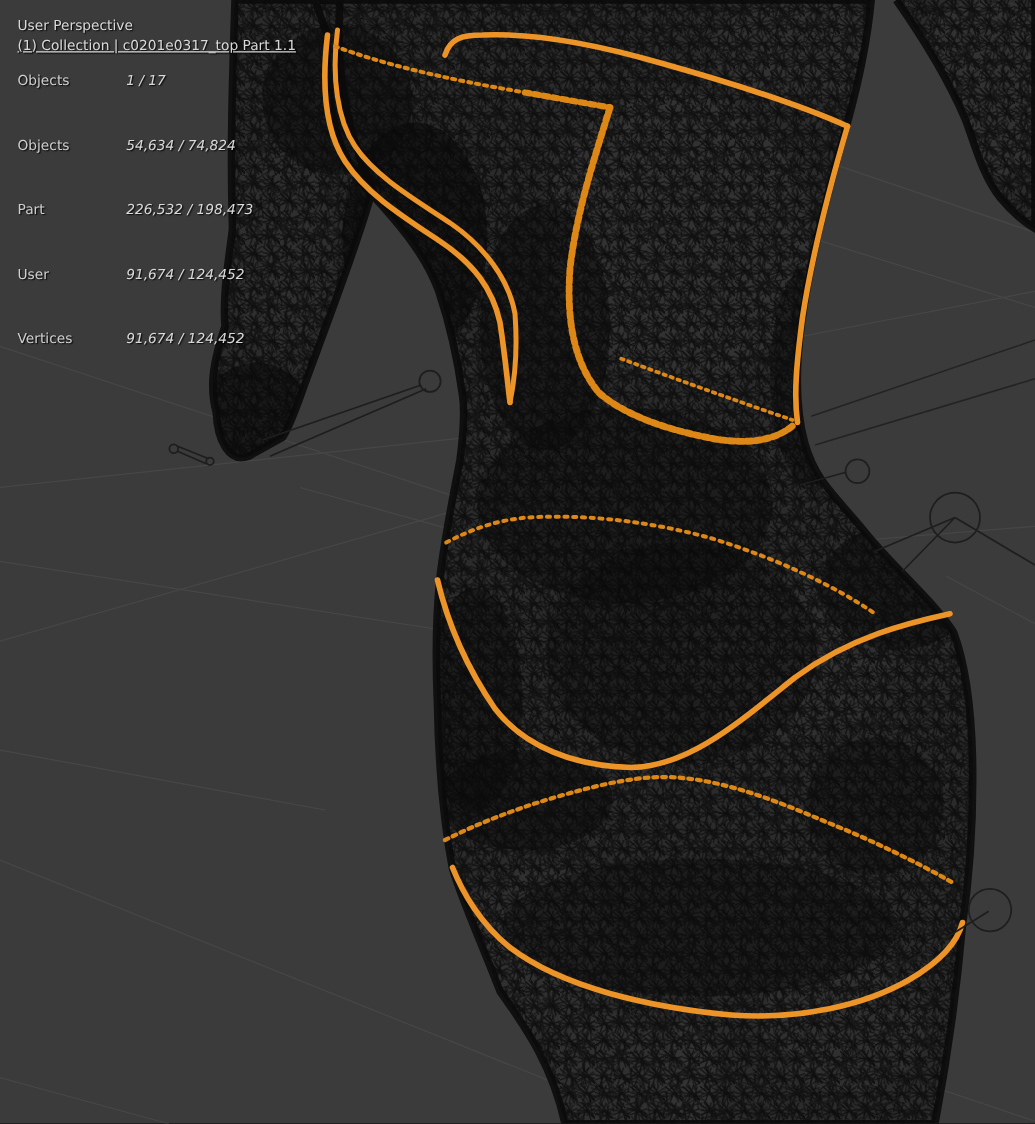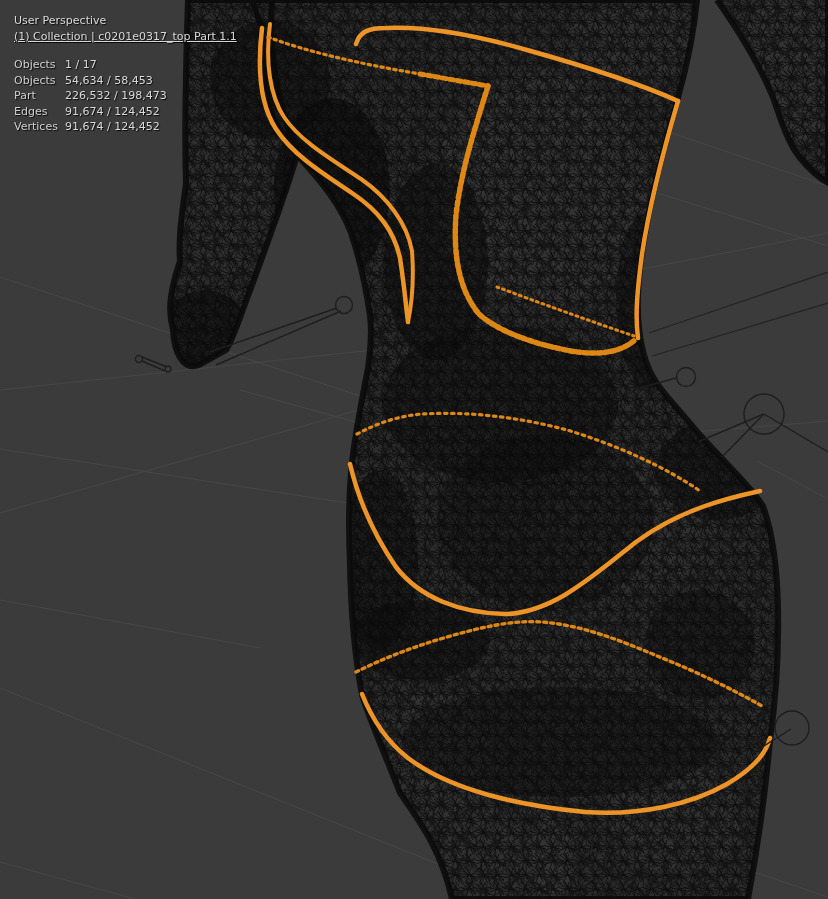--- a/index.html
+++ b/index.html
@@ -3,23 +3,23 @@
 <meta charset="utf-8">
 <style>
   html,body{margin:0;padding:0;background:#222;}
   #stage{position:relative;width:828px;height:899px;overflow:hidden;background:#000000;
          font-family:"DejaVu Sans","Liberation Sans",sans-serif;}
   #scene{position:absolute;inset:0;display:block;}
   .hud{position:absolute;left:14px;top:13px;color:#d9d9d9;font-size:11px;line-height:15.5px;
        text-shadow:1px 1px 1px rgba(0,0,0,.85);pointer-events:none;white-space:nowrap;}
   .hud .view-label{margin-bottom:0;}
   .hud .coll-label{margin-bottom:13px;text-decoration:underline;}
-  .stats{display:grid;grid-template-columns:51px auto;column-gap:0;row-gap:0;}
+  .stats{display:grid;grid-template-columns:51px auto;column-gap:0;row-gap:0;gap:36px;}
   .stats .lab{color:#cfcfcf;}
-  .stats .val{color:#d9d9d9;}
+  .stats .val{color:#d9d9d9;font-style:italic;}
 </style>
 </head>
 <body>
 
 <div id="stage">
 
   <svg id="scene" viewBox="0 0 828 899" xmlns="http://www.w3.org/2000/svg">
     <defs>
       <pattern id="pf" width="14" height="14" patternUnits="userSpaceOnUse">
         <path d="M0,10 L14,5 M5,0 L11,14 M14,12 L3,0 M0,6 L14,9 M9,0 L4,14 M0,1 L14,13" stroke="#0b0b0b" stroke-width="1" fill="none" opacity="0.85"></path>
@@ -138,22 +138,22 @@
     </g>
   </svg>
 
   <div class="hud">
     <div class="view-label">User Perspective</div>
     <div class="coll-label">(1) Collection | c0201e0317_top Part 1.1</div>
     <div class="stats">
       <span class="lab">Objects</span>
       <span class="val">1 / 17</span>
       <span class="lab">Objects</span>
-      <span class="val">54,634 / 58,453</span>
+      <span class="val">54,634 / 74,824</span>
       <span class="lab">Part</span>
       <span class="val">226,532 / 198,473</span>
-      <span class="lab">Edges</span>
+      <span class="lab">User</span>
       <span class="val">91,674 / 124,452</span>
       <span class="lab">Vertices</span>
       <span class="val">91,674 / 124,452</span>
     </div>
   </div>
 </div>
 
 </body></html>

